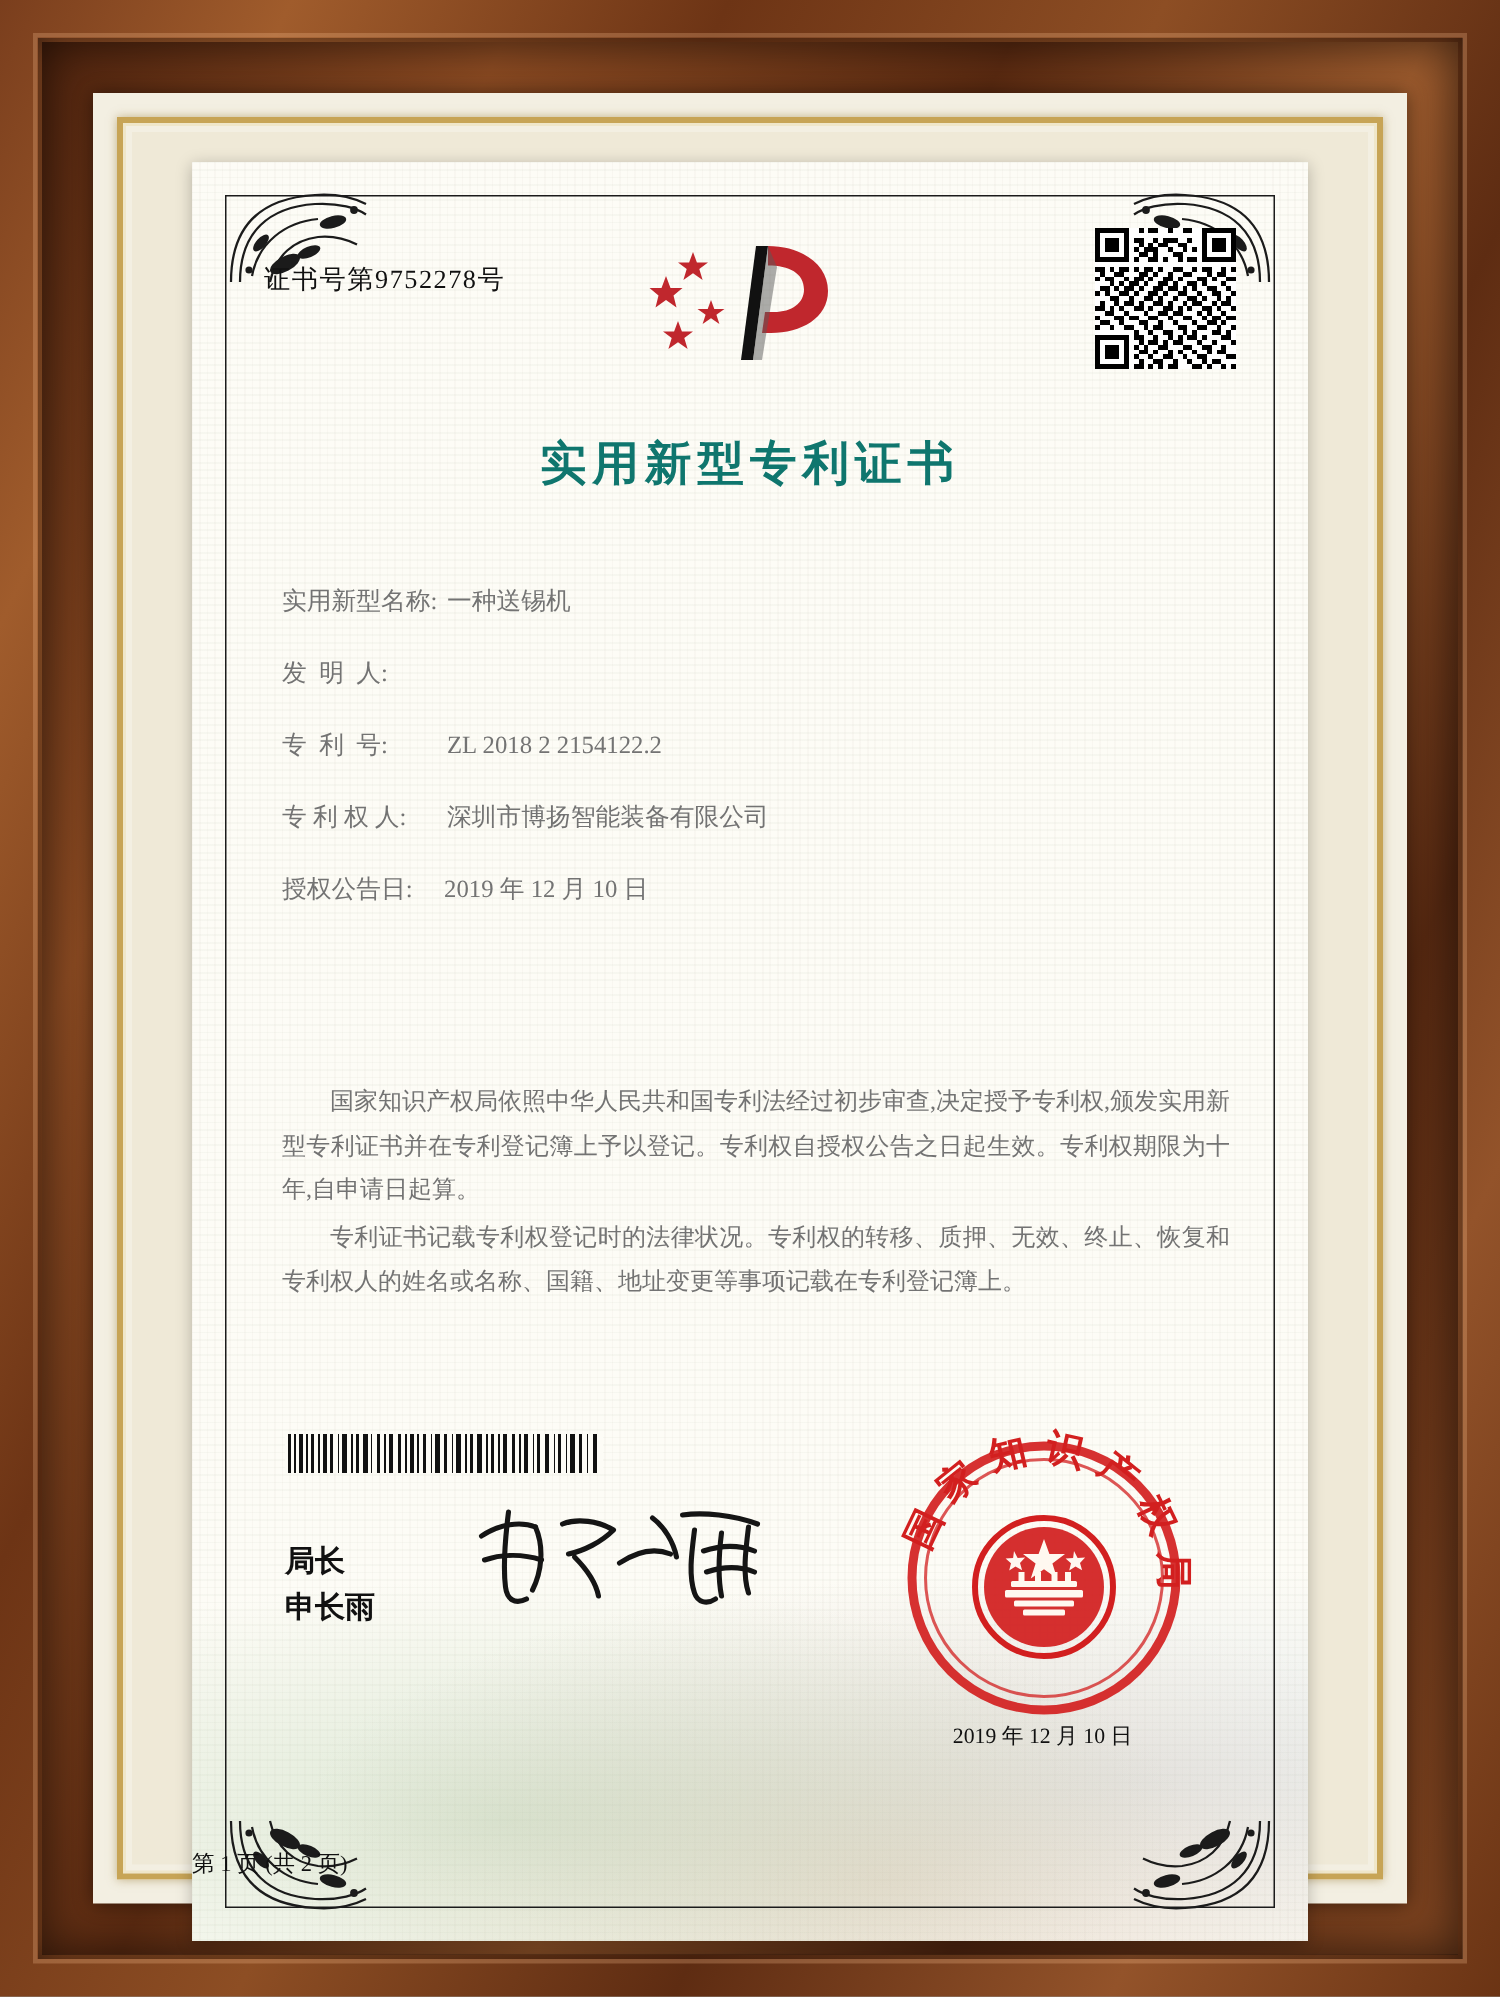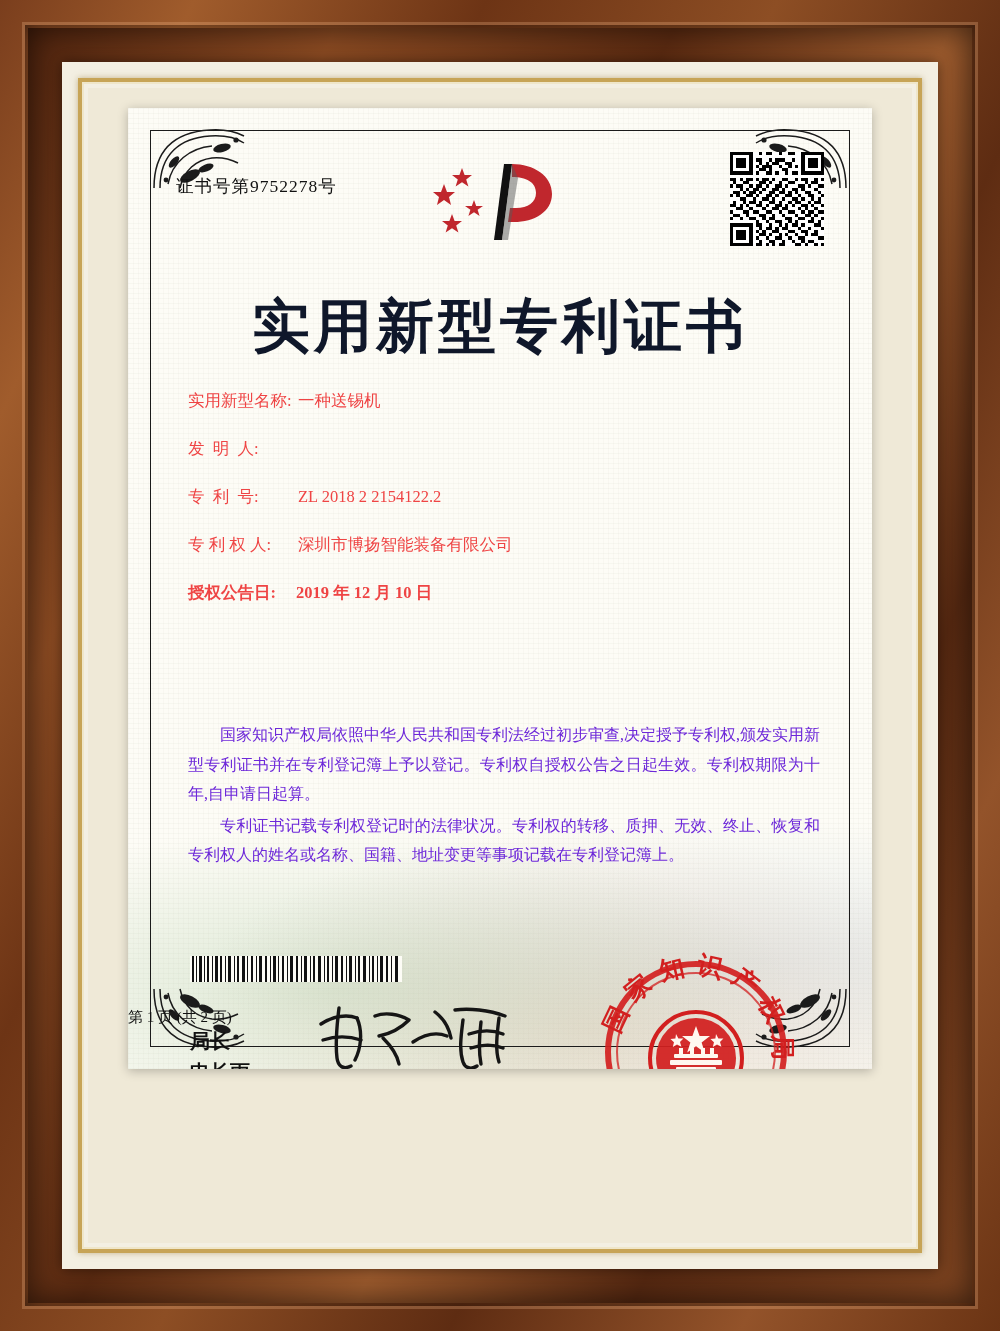--- a/index.html
+++ b/index.html
@@ -38,21 +38,21 @@
     border:4px solid #c7a456;
     box-shadow:inset 0 0 0 2px #efe6c9, 0 0 6px rgba(150,120,50,.5);
   }
   .mat-inner{
     position:absolute;left:88px;top:88px;right:88px;bottom:88px;
     background:#efe9d7;
   }
 
   
   .paper{
-    position:absolute;left:128px;top:108px;width:744px;height:961px;
+    position:absolute;left:128px;top:108px;width:744px;height:1186px;
     background:#fdfcf6;
     box-shadow:0 2px 10px rgba(0,0,0,.25);
     overflow:hidden;
   }
   .paper-guilloche{
     position:absolute;left:0;top:0;right:0;bottom:0;
     background:
       repeating-linear-gradient(0deg,rgba(190,200,180,.10) 0 1px,transparent 1px 5px),
       repeating-linear-gradient(90deg,rgba(200,185,175,.08) 0 1px,transparent 1px 5px);
     pointer-events:none;
@@ -86,46 +86,46 @@
   .logo{
     position:absolute;left:300px;top:40px;width:140px;height:100px;
   }
   .qr{
     position:absolute;right:48px;top:44px;width:94px;height:94px;
   }
   .qr svg{display:block;}
 
   .title{
     position:absolute;left:0;top:180px;width:100%;
-    text-align:center;font-size:58px;font-weight:bold;letter-spacing:4px;
-    color:#0f172a;
+    text-align:center;font-size:31px;font-weight:bold;letter-spacing:4px;
+    color:#0f766e;
     font-family:"DejaVu Serif","Liberation Serif",serif;
   }
 
   
   .fields{
     position:absolute;left:60px;top:280px;width:630px;
-    font-size:16.5px;color:#ef4444;line-height:1.55;
+    font-size:16.5px;color:#737373;line-height:1.55;
   }
   .row{display:flex;margin-bottom:22.5px;align-items:flex-start;}
   .lab{
     width:110px;flex:0 0 110px;white-space:pre;
     letter-spacing:0px;
   }
   .val{flex:1;}
   .val .l2{display:block;margin-top:6px;}
   .row-split{display:flex;margin-bottom:6px;align-items:flex-start;}
-  .row-split .seg1{width:300px;flex:0 0 300px;display:flex;font-weight:bold;}
+  .row-split .seg1{width:300px;flex:0 0 300px;display:flex;}
   .row-split .seg2{display:flex;}
   .row-split .lab2{width:108px;flex:0 0 108px;white-space:pre;}
 
   
   .paras{
     position:absolute;left:60px;top:612px;width:632px;
-    font-size:16px;line-height:1.85;color:#6d28d9;text-align:justify;
+    font-size:16px;line-height:1.85;color:#737373;text-align:justify;
   }
   .paras p{margin:0 0 2px 0;text-indent:2em;}
 
   
   .barcode{
     position:absolute;left:62px;top:848px;width:212px;height:26px;
   }
   .sig-block{
     position:absolute;left:62px;top:918px;font-size:20px;color:#111;line-height:1.55;
     font-weight:bold;

